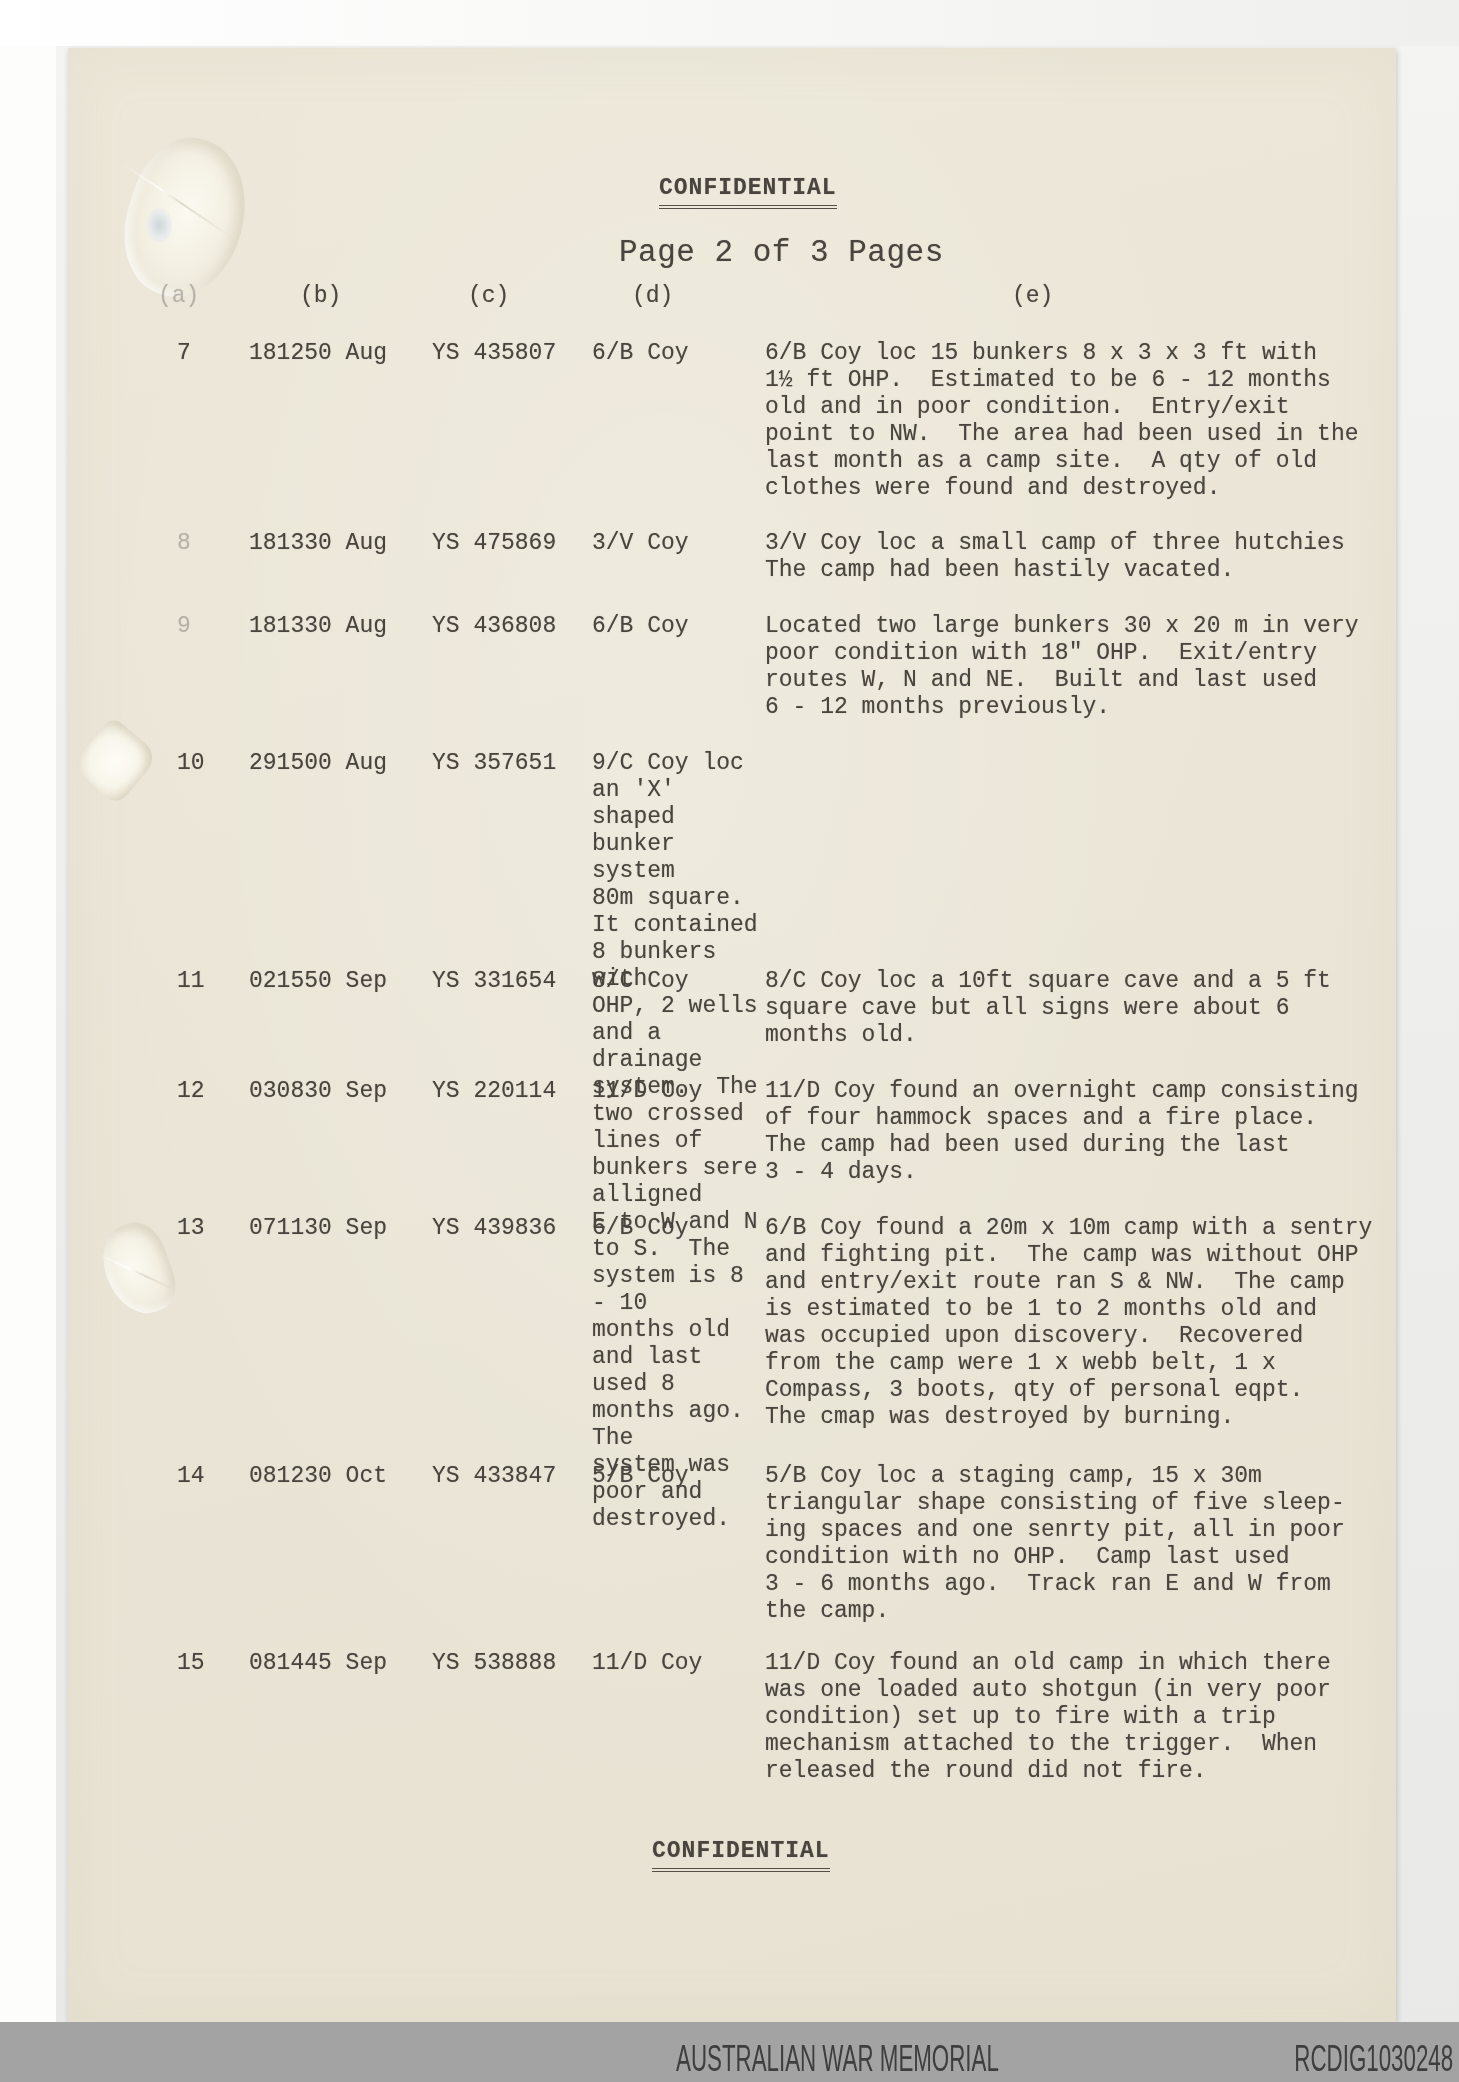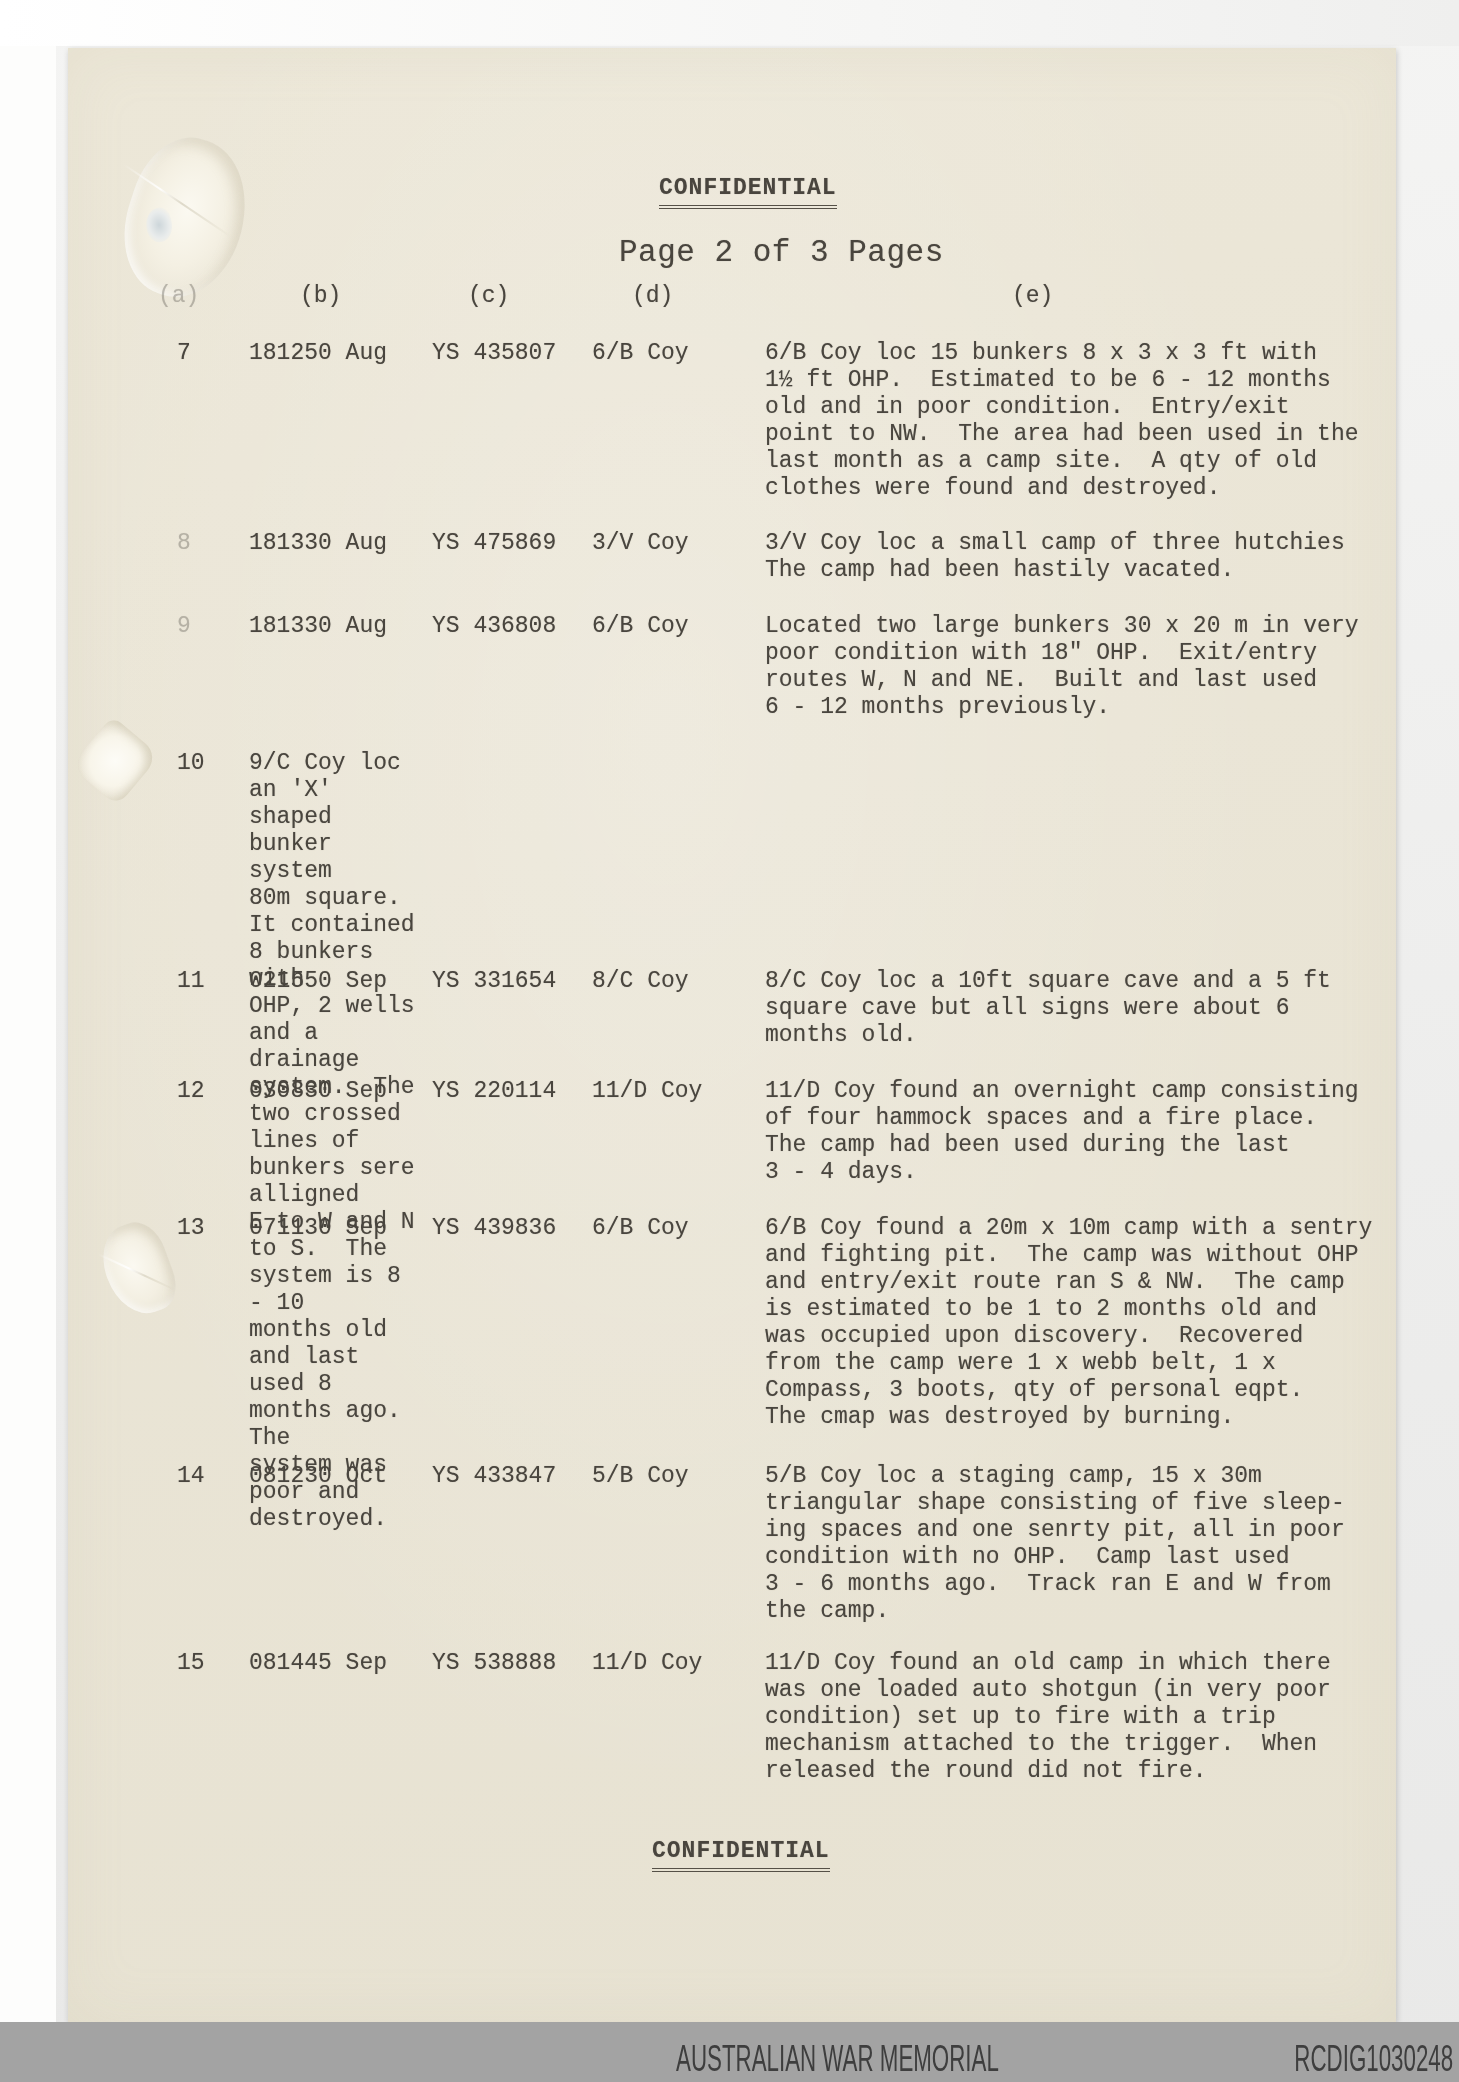--- a/index.html
+++ b/index.html
@@ -175,20 +175,22 @@
     <span class="cell">6/B Coy</span>
     <span class="cell desc">Located two large bunkers 30 x 20 m in very
 poor condition with 18" OHP.  Exit/entry
 routes W, N and NE.  Built and last used
 6 - 12 months previously.</span>
   </div>
 
   <div class="row ink" style="top:702px">
     <span class="pad"></span>
     <span class="cell">10</span>
+    <span class="cell">291500 Aug</span>
+    <span class="cell">YS 357651</span>
     <span class="cell desc">9/C Coy loc an 'X' shaped bunker system
 80m square.  It contained 8 bunkers with
 OHP, 2 wells and a drainage system.  The
 two crossed lines of bunkers sere alligned
 E to W and N to S.  The system is 8 - 10
 months old and last used 8 months ago.  The
 system was poor and destroyed.</span>
   </div>
 
   <div class="row ink" style="top:920px">

